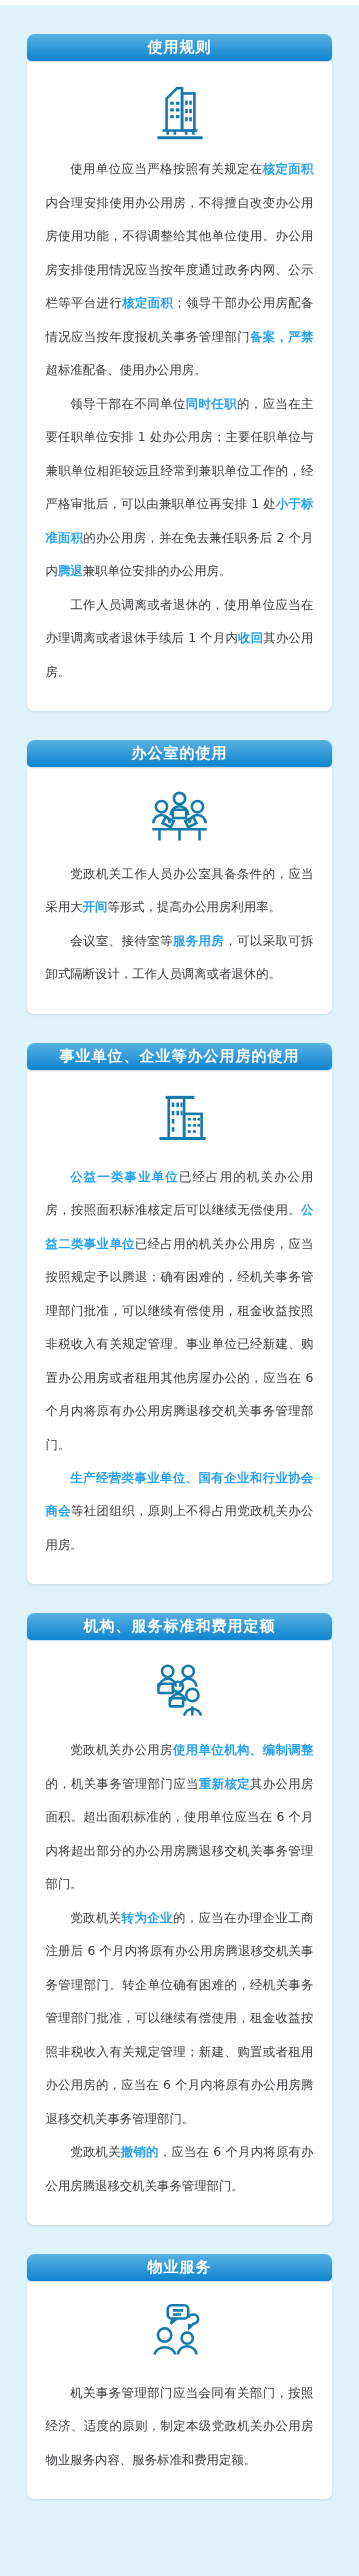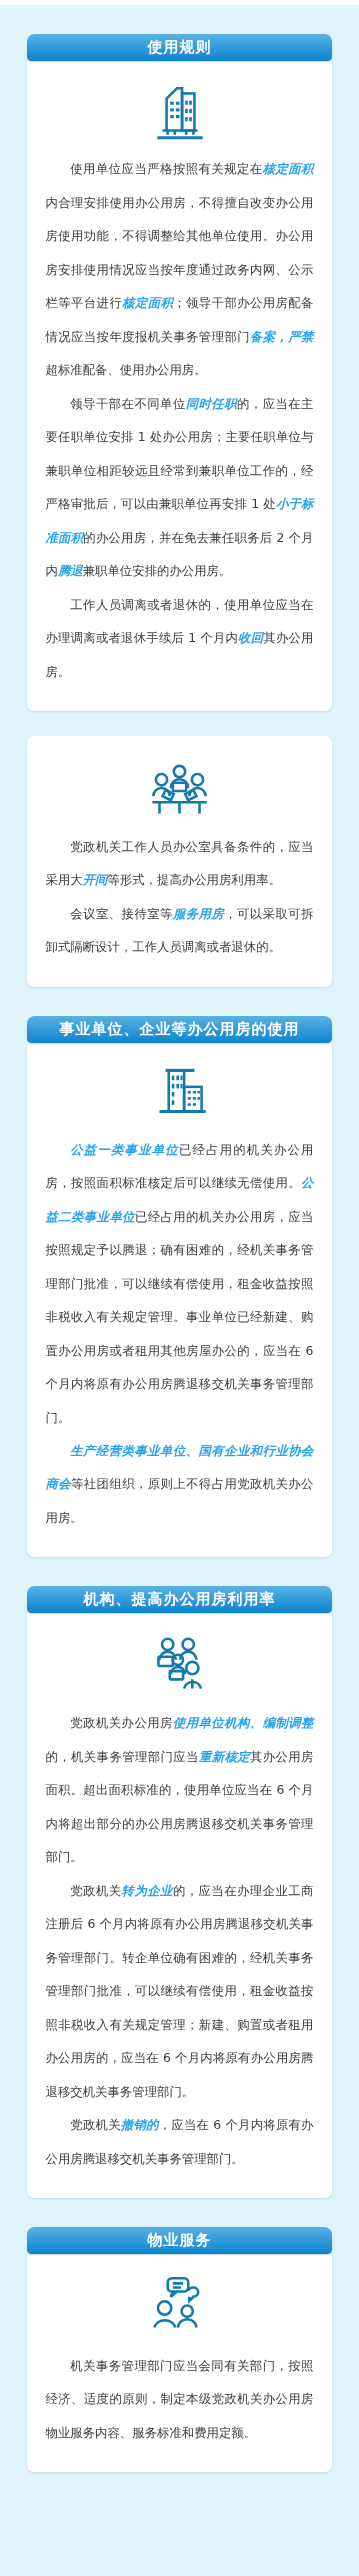--- a/index.html
+++ b/index.html
@@ -32,21 +32,21 @@
     background:#FFFFFF;border-radius:7.2px;
     margin-top:-4.1px;padding:20.6px 18.5px 23px 18.5px;
     box-shadow:0 1px 2.6px rgba(110,150,175,.25);
     position:relative;z-index:1;
   }
   .card-icon{display:flex;justify-content:center;padding:3.1px 0 8.2px 0;}
   .card p.para{
     margin:0;font-size:12.4px;line-height:2.7;color:#3C3C40;
     text-indent:2em;text-align:justify;
   }
-  .hl{color:#29A3F1;font-weight:bold;font-style:italic;}
+  .hl{color:#29A3F1;font-weight:bold;}
 
   svg{display:block;}
 </style>
 </head>
 <body>
 
 <div class="page">
   <div class="top-strip"></div>
   <div id="sections">
       <div class="card">
@@ -75,20 +75,23 @@
               <path d="M32 98 H100 M42 98 v8 M56 98 v8 M78 98 v8 M92 98 v8" stroke="#1479AC" stroke-width="5"></path>
               <path d="M22 112 H110" stroke="#1479AC" stroke-width="6"></path>
             </svg>
           </div>
           <p class="para"><span>使用单位应当严格按照有关规定在</span><span class="hl">核定面积</span><span>内合理安排使用办公用房，不得擅自改变办公用房使用功能，不得调整给其他单位使用。办公用房安排使用情况应当按年度通过政务内网、公示栏等平台进行</span><span class="hl">核定面积</span><span>；领导干部办公用房配备情况应当按年度报机关事务管理部门</span><span class="hl">备案，严禁</span><span>超标准配备、使用办公用房。</span></p>
           <p class="para"><span>领导干部在不同单位</span><span class="hl">同时任职</span><span>的，应当在主要任职单位安排 1 处办公用房；主要任职单位与兼职单位相距较远且经常到兼职单位工作的，经严格审批后，可以由兼职单位再安排 1 处</span><span class="hl">小于标准面积</span><span>的办公用房，并在免去兼任职务后 2 个月内</span><span class="hl">腾退</span><span>兼职单位安排的办公用房。</span></p>
           <p class="para"><span>工作人员调离或者退休的，使用单位应当在办理调离或者退休手续后 1 个月内</span><span class="hl">收回</span><span>其办公用房。</span></p>
         </div>
       </div>
       <div class="card">
+        <div class="card-header">
+          <span class="title">办公室的使用</span>
+        </div>
         <div class="card-body">
           <div class="card-icon">
             <svg width="77" height="62" viewBox="0 0 150 120" fill="none" stroke="#1479AC" stroke-width="5">
               <circle cx="75" cy="22" r="11"></circle>
               <path d="M58 54 a17 17 0 0 1 34 0"></path>
               <rect x="62" y="44" width="26" height="16" rx="2"></rect>
               <circle cx="40" cy="38" r="11"></circle>
               <path d="M24 70 a16 16 0 0 1 32 0"></path>
               <path d="M48 58 l16 8 -6 12 -16 -8 z"></path>
               <circle cx="110" cy="38" r="11"></circle>
@@ -133,21 +136,21 @@
               </g>
               <path d="M36 96 H126" stroke="#1479AC" stroke-width="6"></path>
             </svg>
           </div>
           <p class="para"><span class="hl">公益一类事业单位</span><span>已经占用的机关办公用房，按照面积标准核定后可以继续无偿使用。</span><span class="hl">公益二类事业单位</span><span>已经占用的机关办公用房，应当按照规定予以腾退；确有困难的，经机关事务管理部门批准，可以继续有偿使用，租金收益按照非税收入有关规定管理。事业单位已经新建、购置办公用房或者租用其他房屋办公的，应当在 6 个月内将原有办公用房腾退移交机关事务管理部门。</span></p>
           <p class="para"><span class="hl">生产经营类事业单位、国有企业和行业协会商会</span><span>等社团组织，原则上不得占用党政机关办公用房。</span></p>
         </div>
       </div>
       <div class="card">
         <div class="card-header">
-          <span class="title">机构、提高办公用房利用率</span>
+          <span class="title">机构、服务标准和费用定额</span>
         </div>
         <div class="card-body">
           <div class="card-icon">
             <svg width="77" height="65" viewBox="0 0 150 126" fill="none" stroke="#1479AC" stroke-width="5">
               <circle cx="52" cy="22" r="11"></circle>
               <path d="M36 52 a16 16 0 0 1 32 0"></path>
               <circle cx="92" cy="22" r="11"></circle>
               <path d="M76 52 a16 16 0 0 1 32 0"></path>
               <rect x="34" y="46" width="28" height="18" rx="2"></rect>
               <circle cx="72" cy="52" r="10"></circle>

